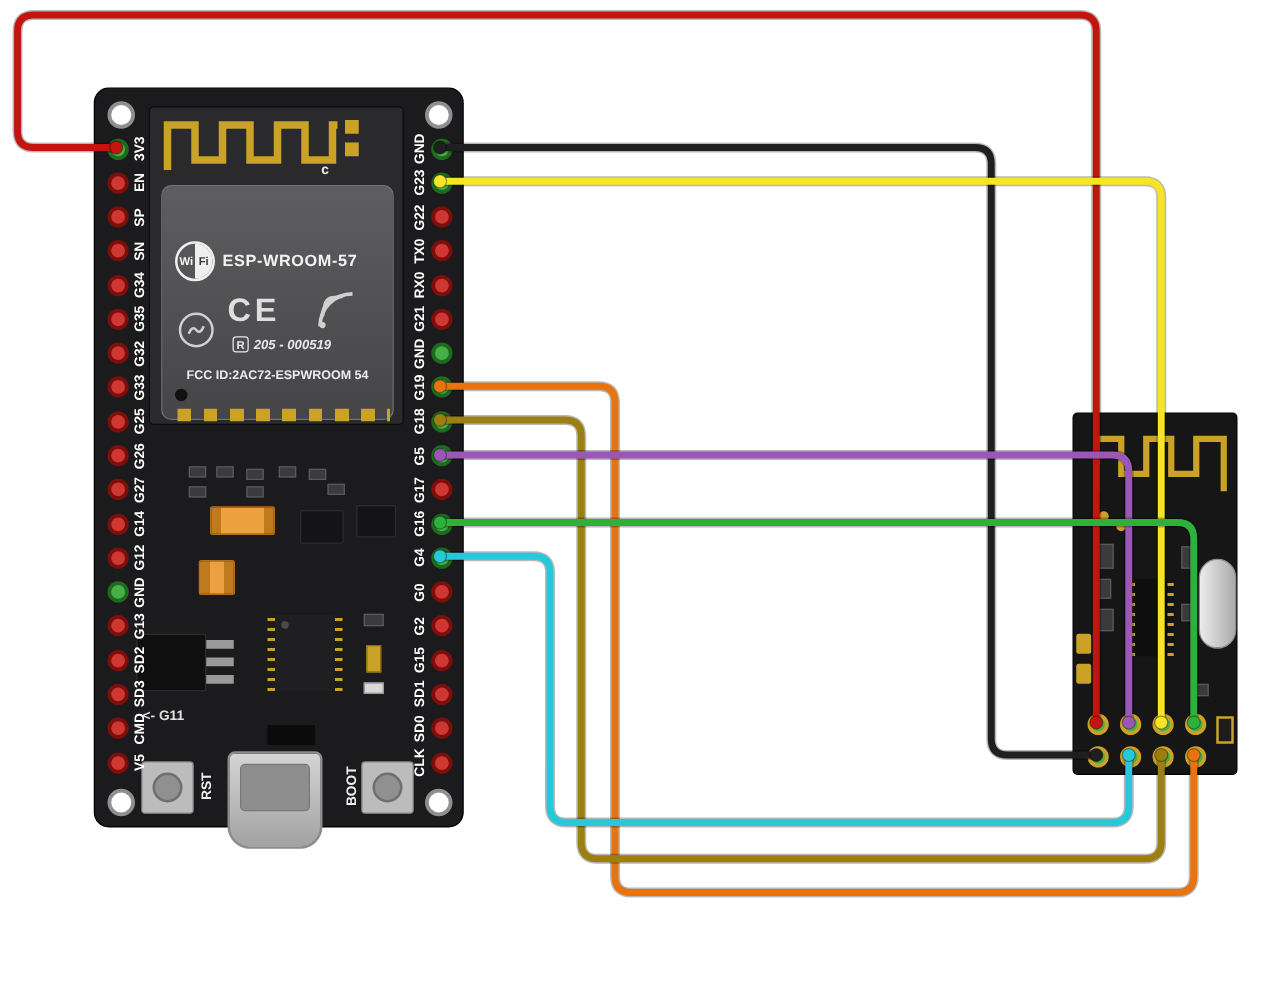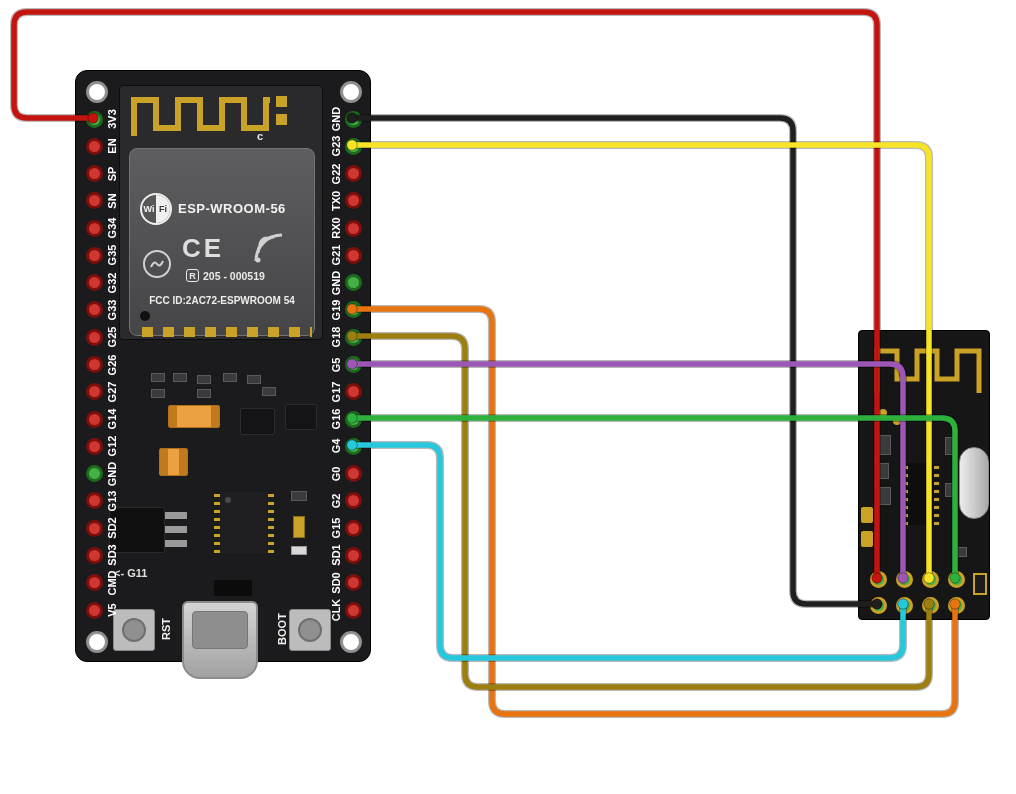--- a/index.html
+++ b/index.html
@@ -30,21 +30,21 @@
   .mname{position:absolute;left:48px;top:52px;font-size:13px;font-weight:bold;color:#f2f2f2;
          letter-spacing:0.5px;white-space:nowrap;}
   .certmark{position:absolute;left:12px;top:100px;}
   .ce{position:absolute;left:52px;top:84px;font-size:26px;font-weight:bold;color:#dedede;
       letter-spacing:3px;}
   .waves{position:absolute;left:118px;top:78px;}
   .regrow{position:absolute;left:56px;top:120px;display:flex;align-items:center;gap:4px;}
   .rbox{display:inline-block;width:13px;height:13px;border:1.5px solid #e8e8e8;border-radius:3px;
         font-size:9px;line-height:13px;text-align:center;color:#e8e8e8;font-weight:bold;
         box-sizing:border-box;}
-  .regnum{font-size:10.5px;font-weight:bold;color:#e8e8e8;white-space:nowrap;}
+  .regnum{font-size:10.5px;font-weight:bold;color:#e8e8e8;white-space:nowrap;font-style:italic;}
   .fcc{position:absolute;left:0;right:0;top:146px;text-align:center;font-size:10px;
        font-weight:bold;color:#ececec;white-space:nowrap;}
   .dot{position:absolute;left:10px;top:162px;width:10px;height:10px;border-radius:50%;
        background:#111;}
   .castell{position:absolute;left:22px;right:10px;bottom:2px;height:10px;
            background:repeating-linear-gradient(90deg,#c9a227 0 11px,transparent 11px 21px);}
   .smd{position:absolute;background:#3b3b3d;border:1px solid #5a5a5c;box-sizing:border-box;}
   .cap{position:absolute;border:1px solid #b06f1e;border-radius:2px;
        background:linear-gradient(90deg,#c07a1e 0 8px,#eda03f 8px calc(100% - 8px),#c07a1e calc(100% - 8px));}
   .ictr{position:absolute;background:#141416;border-radius:2px;border:1px solid #2c2c2e;}
@@ -109,21 +109,21 @@
         <rect x="156" y="10" width="11" height="11" fill="#c9a227"></rect>
         <rect x="156" y="28" width="11" height="11" fill="#c9a227"></rect>
       </svg>
       <span class="ccorner">c</span>
 
       <div class="shield">
         <div class="wifilogo">
           <span class="wi">Wi</span>
           <span class="fi">Fi</span>
         </div>
-        <span class="mname">ESP-WROOM-56</span>
+        <span class="mname">ESP-WROOM-57</span>
         <svg class="certmark" width="30" height="30" viewBox="0 0 30 30">
           <circle cx="15" cy="15" r="13" fill="none" stroke="#d0d0d0" stroke-width="2"></circle>
           <path d="M9,18 q3,-7 6,-3 t6,-3" fill="none" stroke="#d0d0d0" stroke-width="2"></path>
         </svg>
         <span class="ce">CE</span>
         <svg class="waves" width="42" height="42" viewBox="0 0 42 42">
           <path d="M8,34 A26,26 0 0 1 34,8" fill="none" stroke="#d0d0d0" stroke-width="3"></path>
           <path d="M10,26 A16,16 0 0 1 26,10" fill="none" stroke="#d0d0d0" stroke-width="3"></path>
           <path d="M12,18 A7,7 0 0 1 19,11" fill="none" stroke="#d0d0d0" stroke-width="3"></path>
           <circle cx="10" cy="33" r="2.5" fill="#d0d0d0"></circle>

